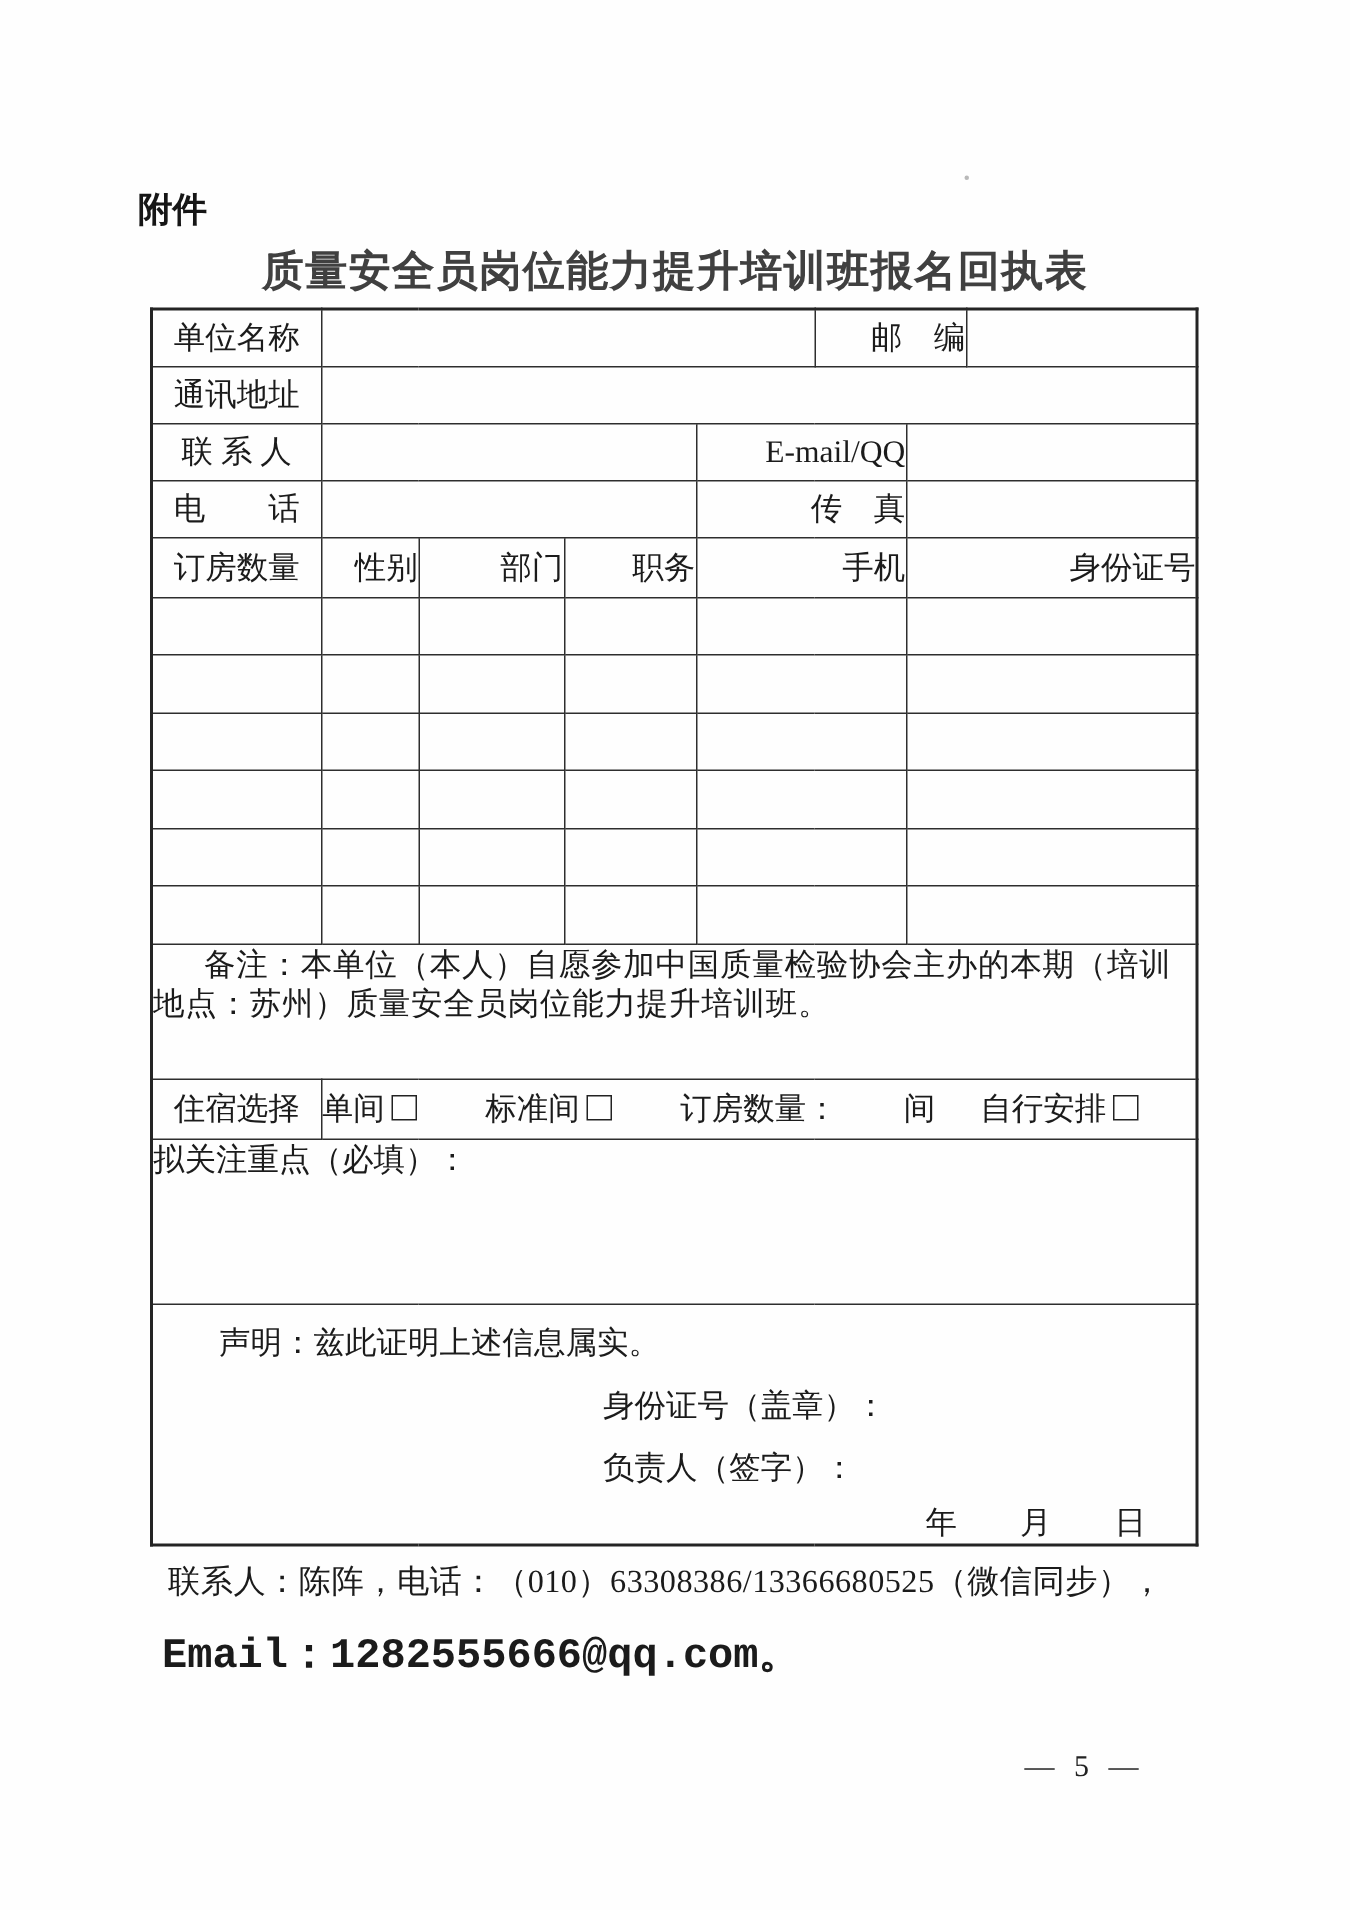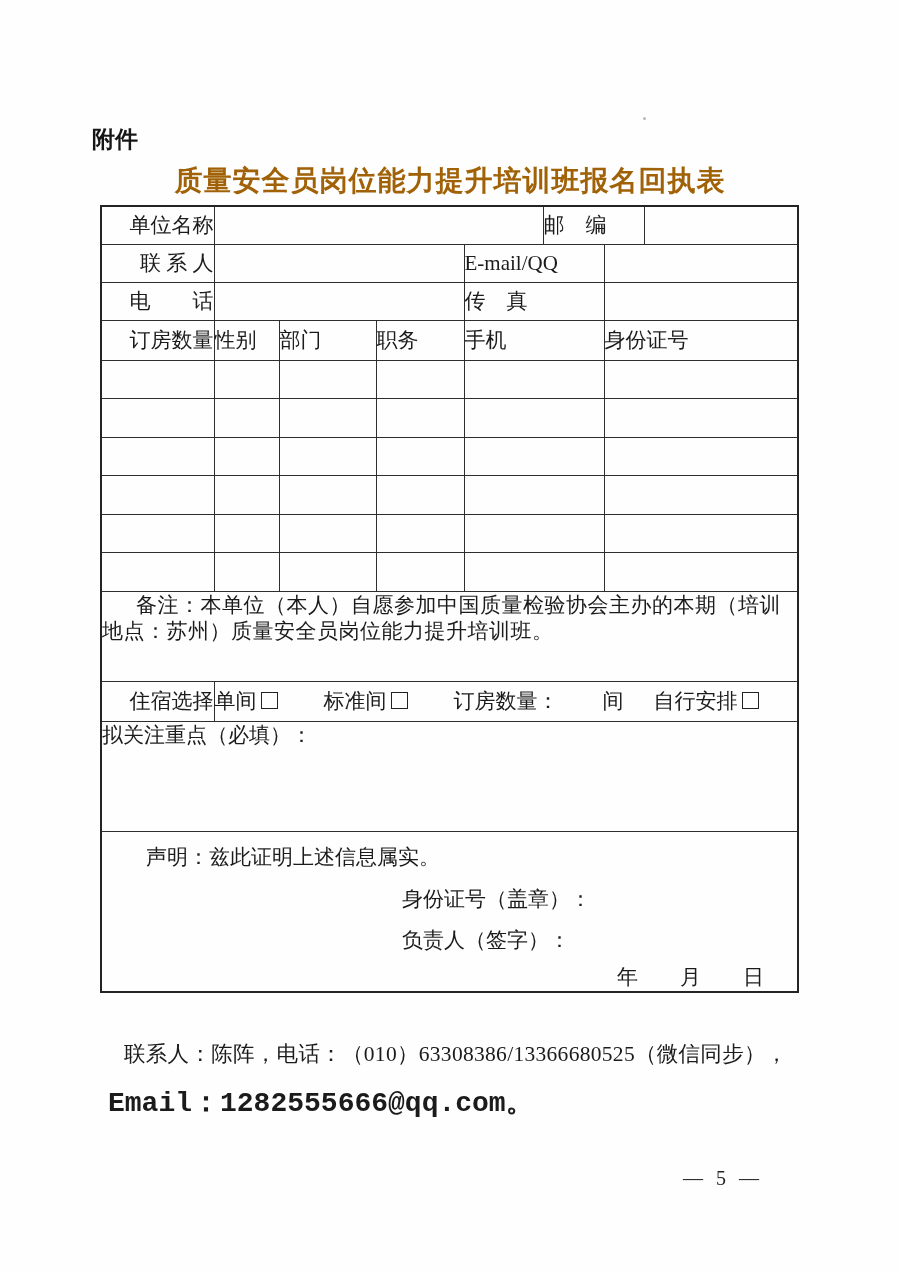--- a/index.html
+++ b/index.html
@@ -13,40 +13,40 @@
   .attachment{
     position:absolute;left:92px;top:124px;
     font-size:23px;font-weight:bold;
     font-family:"Liberation Sans","DejaVu Sans",sans-serif;
     color:#161616;
   }
   .doc-title{
     position:absolute;left:0;top:162px;width:900px;
     text-align:center;font-size:28px;font-weight:bold;letter-spacing:1px;
     font-family:"Liberation Sans","DejaVu Sans",sans-serif;
-    color:#a16207;
+    color:#404040;
   }
   .artifact-dot{
     position:absolute;left:643px;top:117px;width:3px;height:3px;
     background:#b9b9b9;border-radius:50%;
   }
 
   table.form{
     position:absolute;left:100px;top:205px;width:697px;
     border-collapse:collapse;table-layout:fixed;
     border:2.5px solid #242424;
   }
   table.form td{
     border:1.6px solid #2e2e2e;
     font-size:21px;line-height:1.25;
     padding:0;overflow:hidden;
     color:#1b1b1b;
   }
-  td.lbl{padding-left:11px;text-align:right;}
-  td.ctr{text-align:left;}
+  td.lbl{padding-left:11px;text-align:center;}
+  td.ctr{text-align:right;}
   td.blank{background:transparent;}
   .latin{font-family:Liberation Serif, serif;font-size:20px;}
 
   td.remark-cell{
     padding:4px 7px 0 7px;vertical-align:top;
     line-height:43px;text-indent:34px;letter-spacing:0.5px;
   }
   td.acc-content{padding-left:10px;}
   .opt{white-space:nowrap;}
   .opt-gap-a{margin-right:46px;}
@@ -58,21 +58,21 @@
     border:1.9px solid #222;margin-left:4px;vertical-align:-1px;
     background:#fff;
   }
   td.focus-cell{vertical-align:top;padding:9px 10px 0 10px;}
   td.decl-cell{vertical-align:top;padding:0;}
   .decl-statement{margin:12px 0 0 44px;}
   .decl-seal{margin:16px 0 0 300px;}
   .decl-sign{margin:15px 0 0 300px;}
   .decl-date{margin:11px 0 0 515px;}
 
-  .footer-line1{position:absolute;left:124px;top:1039px;font-size:21.5px;letter-spacing:0.3px;}
+  .footer-line1{position:absolute;left:112px;top:1039px;font-size:21.5px;letter-spacing:0.3px;}
   .footer-line2{position:absolute;left:108px;top:1083px;font-size:28px;font-family:"Liberation Mono","DejaVu Sans Mono",monospace;font-weight:bold;}
   .page-number{
     position:absolute;left:683px;top:1167px;
     font-size:20px;letter-spacing:4px;color:#222;
   }
 </style>
 </head>
 <body>
 
 <div class="page">
@@ -94,20 +94,24 @@
     </colgroup>
 
     <tbody>
         <tr style="height:38px">
       <td class="lbl">单位名称</td>
       <td class="blank" colspan="4"></td>
       <td class="ctr" colspan="2">邮　编</td>
       <td class="blank"></td>
     </tr>
 
+    <tr style="height:38px">
+      <td class="lbl">通讯地址</td>
+      <td class="blank" colspan="7"></td>
+    </tr>
 
     <tr style="height:38px">
       <td class="lbl">联 系 人</td>
       <td class="blank" colspan="3"></td>
       <td class="ctr latin" colspan="2">E-mail/QQ</td>
       <td class="blank" colspan="2"></td>
     </tr>
 
     <tr style="height:38px">
       <td class="lbl">电　　话</td>

